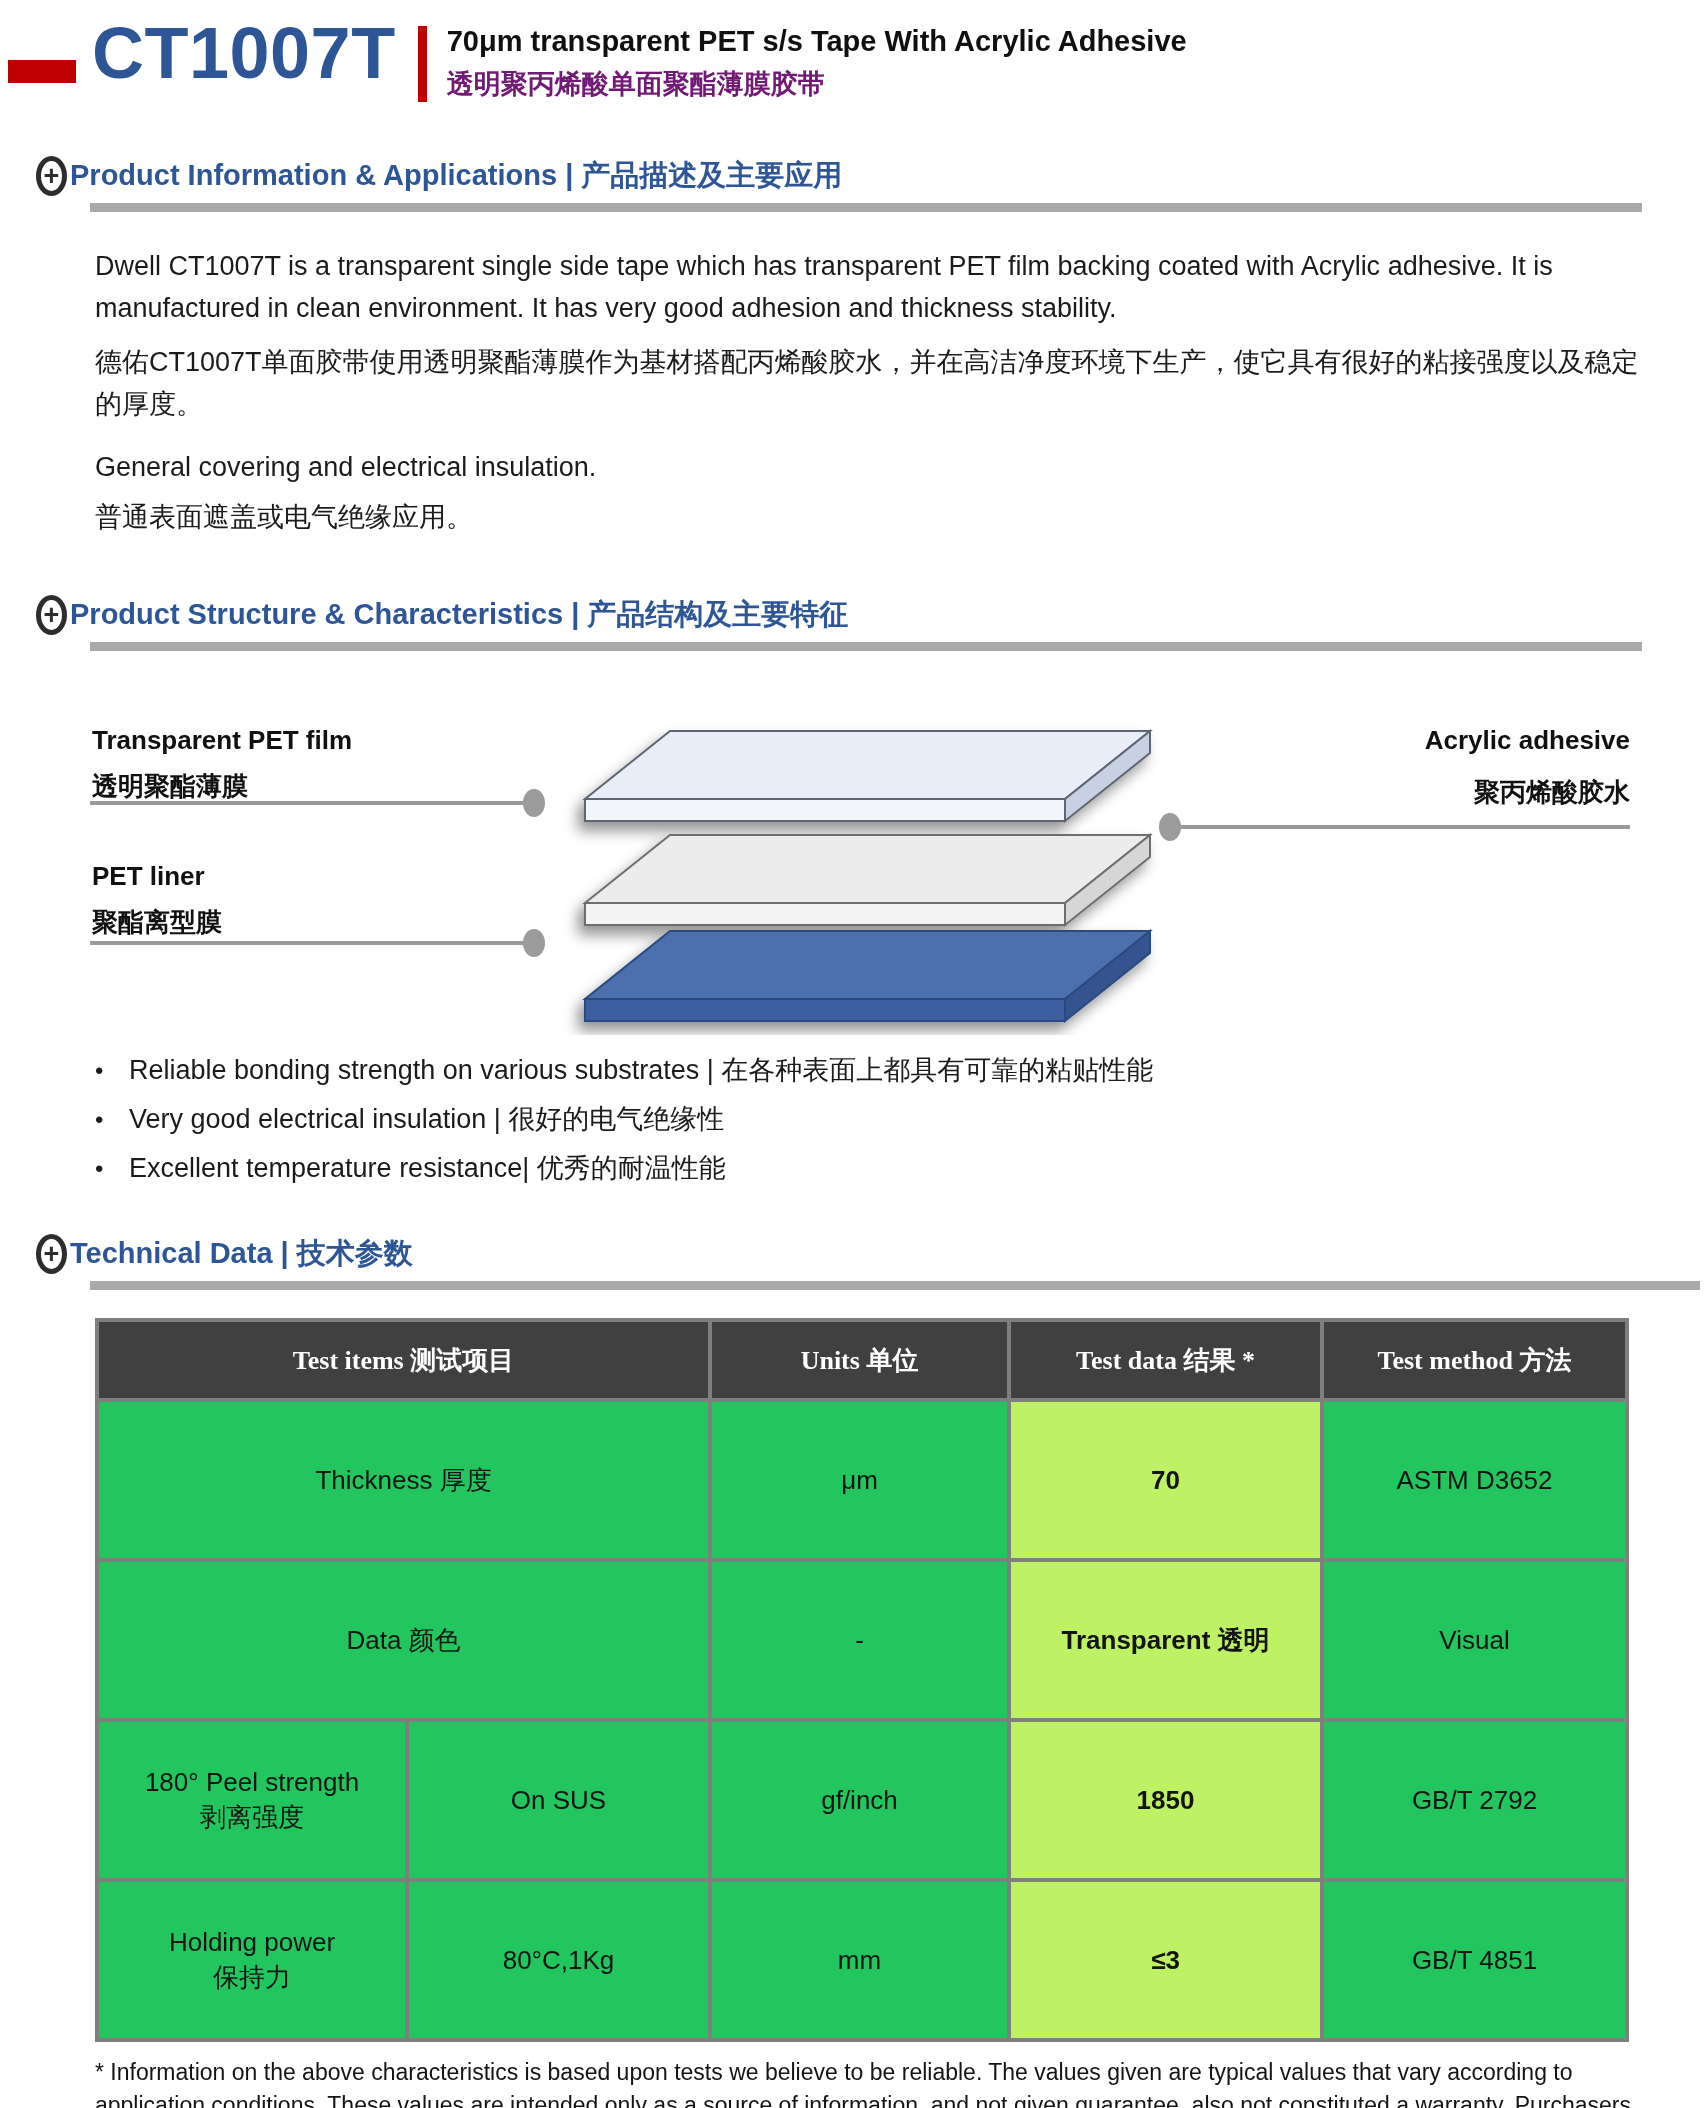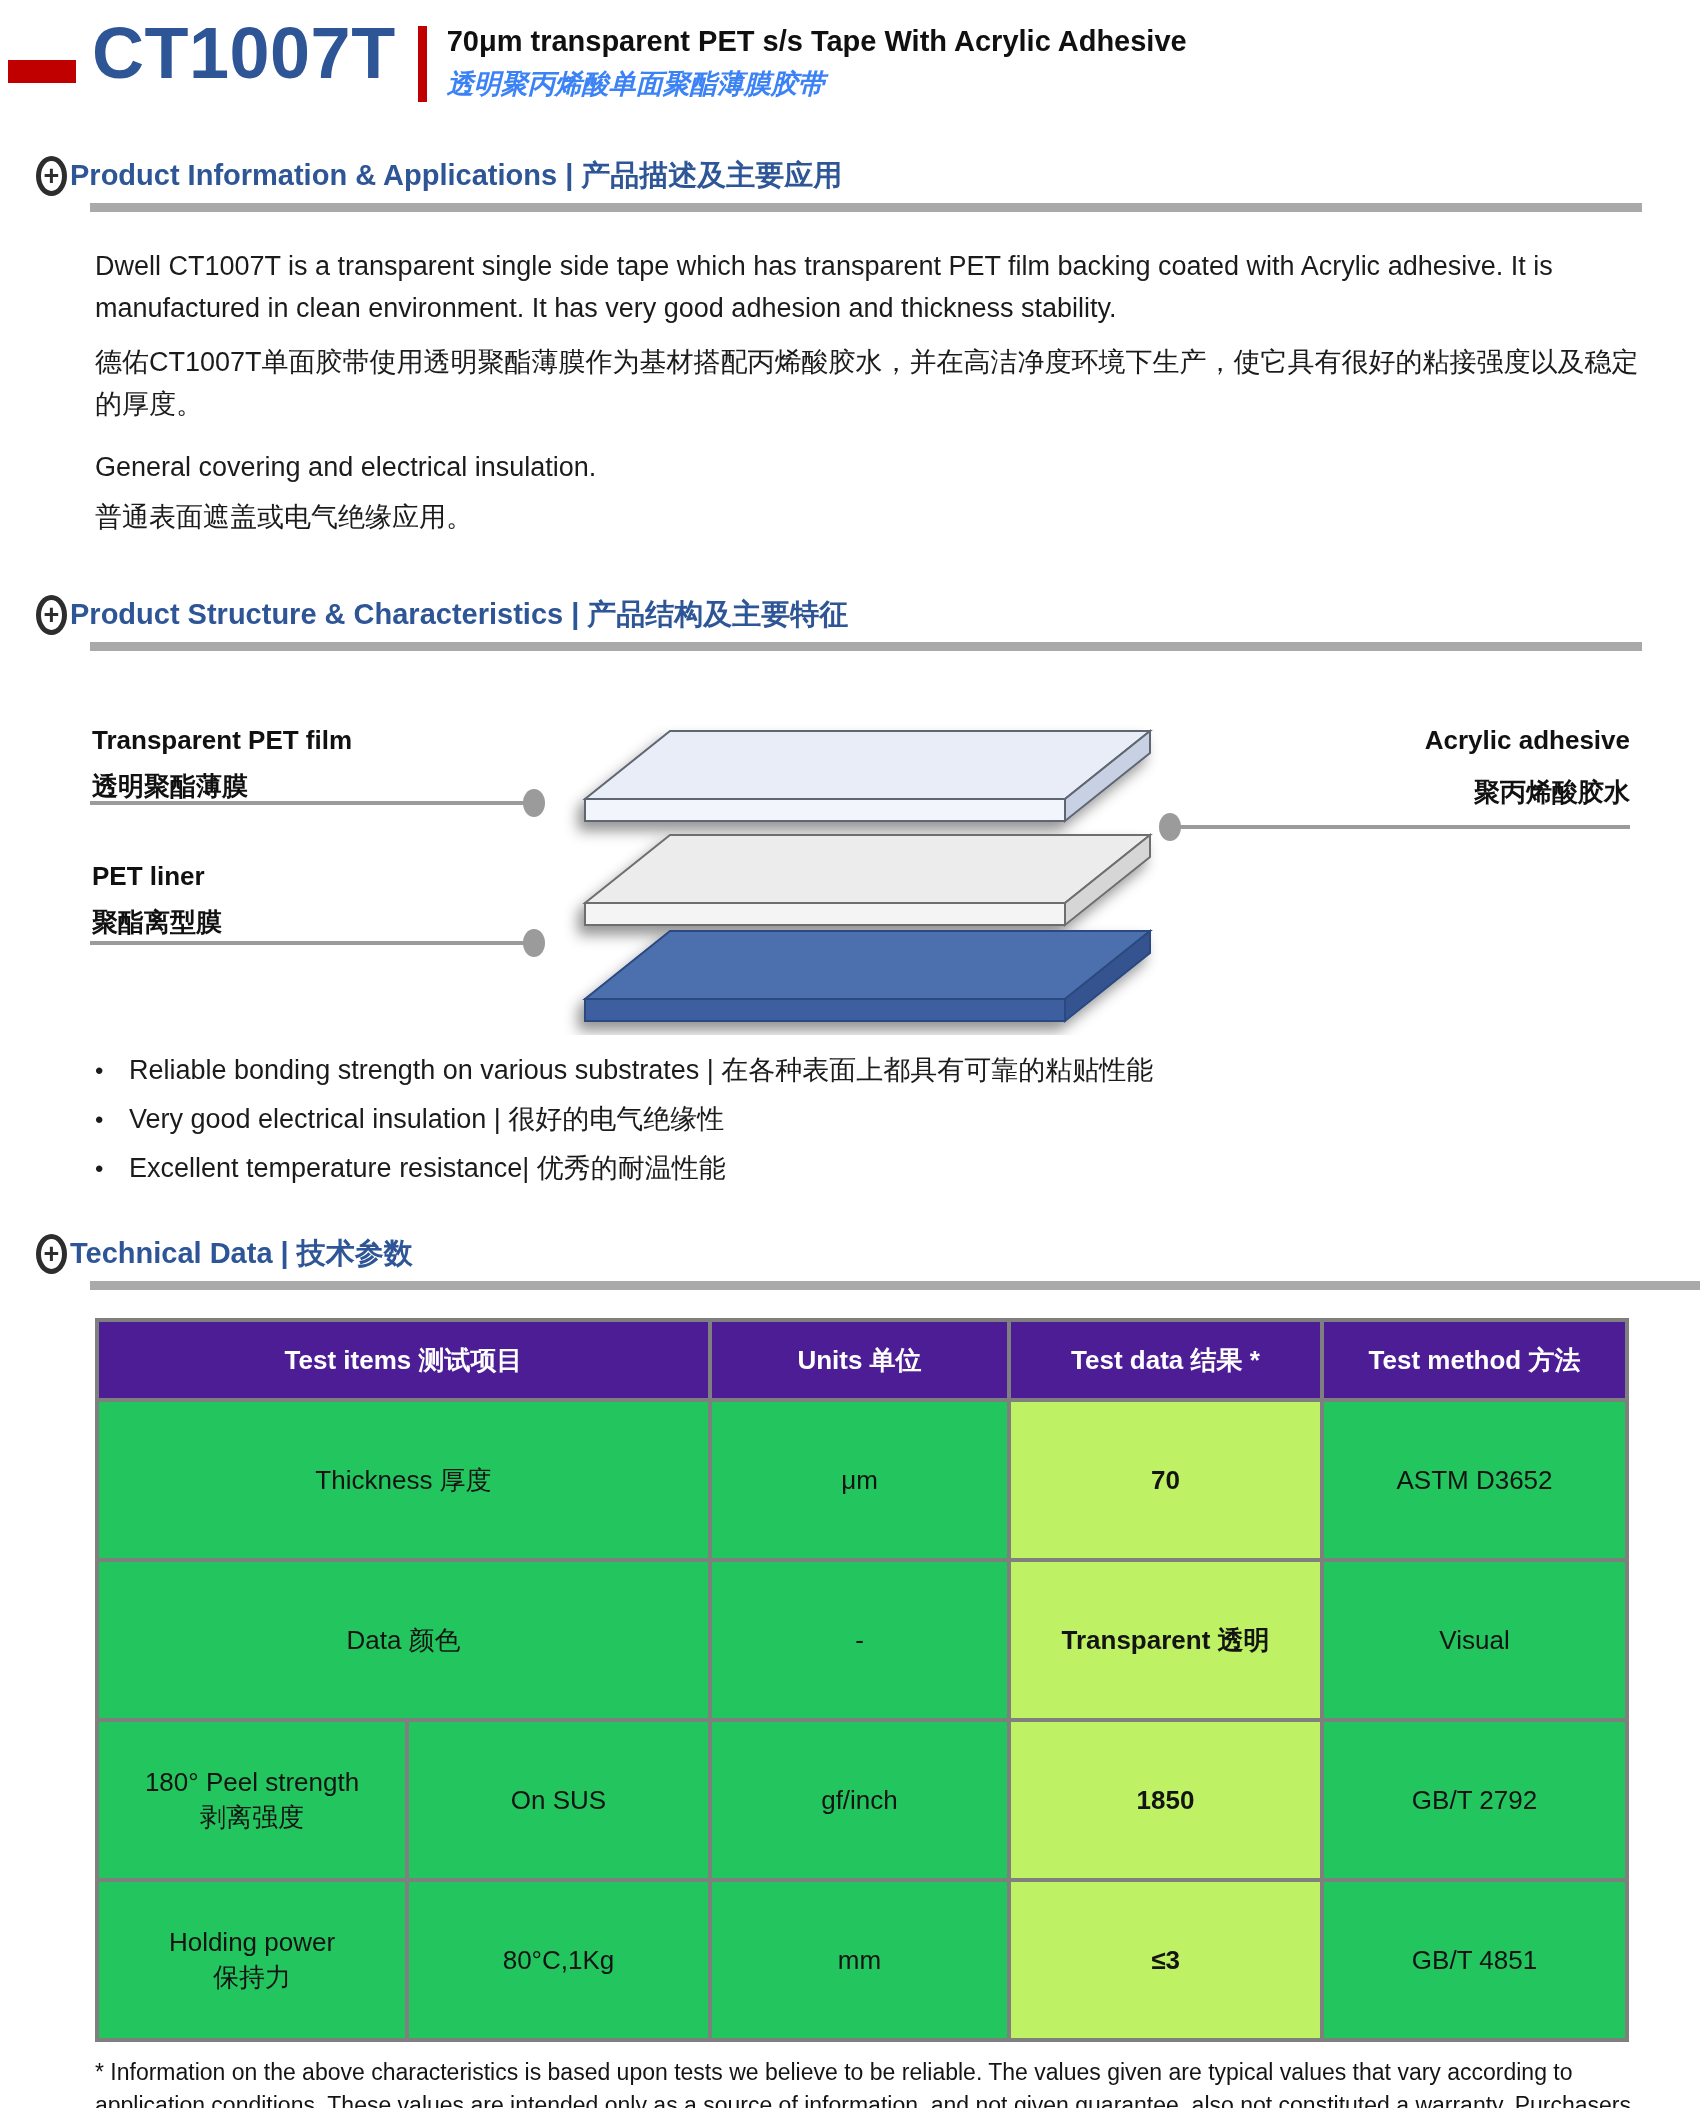--- a/index.html
+++ b/index.html
@@ -9,21 +9,21 @@
     font-family:"Liberation Sans", sans-serif; color:#1b1b1b;
   }
 
   
   .header { display:flex; align-items:flex-start; padding:16px 0 0 8px; }
   .red-dash { width:68px; height:23px; background:#C00000; margin-top:44px; }
   .product-code { font-size:72px; font-weight:bold; color:#2E5697; line-height:1.05; margin-left:16px; letter-spacing:0.5px; }
   .red-vbar { width:9px; height:76px; background:#C00000; margin:10px 20px 0 22px; }
   .titles { margin-top:8px; }
   .title-en { font-size:29px; font-weight:bold; color:#101010; line-height:1.2; }
-  .title-zh { font-size:27px; font-weight:bold; color:#3b82f6; margin-top:7px;font-style:italic; }
+  .title-zh { font-size:27px; font-weight:bold; color:#701a75; margin-top:7px; }
 
   
   .sec-head { display:flex; align-items:center; margin-left:36px; }
   .plus-icon {
     width:31px; height:40px; border:5px solid #2d2d2d; border-radius:50%;
     display:flex; align-items:center; justify-content:center; flex:0 0 auto;
     font-size:27px; font-weight:bold; color:#2d2d2d; line-height:1;
   }
   .sec-title { margin-left:3px; font-size:29px; font-weight:bold; color:#2E5697; white-space:nowrap; }
   .sec-bar { height:9px; background:#A9A9A9; margin-left:90px; margin-top:7px; }
@@ -54,21 +54,21 @@
   .lbl-adh-zh   { right:74px; top:72px; text-align:right; }
 
   
   .bullets { margin:20px 60px 0 95px; list-style:none; }
   .bullets li { font-size:27px; line-height:1.15; margin-bottom:18px; display:flex; }
   .bullets li .dot { width:34px; flex:0 0 auto; font-size:24px; padding-top:2px; }
 
   
   table.tech { border-collapse:collapse; table-layout:fixed; margin:28px 0 0 95px; width:1530px; }
   table.tech th, table.tech td { border:4px solid #7F7F7F; text-align:center; vertical-align:middle; padding:4px; }
-  table.tech thead th { background:#4c1d95; color:#ffffff; font-size:26px; font-weight:bold; height:80px; }
+  table.tech thead th { background:#404040; color:#ffffff; font-size:26px; font-weight:bold; height:80px;font-family:Liberation Serif, serif; }
   table.tech tbody td { font-size:26px; height:160px; background:#22c55e; color:#141414; }
   table.tech td.data-cell { background:#bef264; font-weight:bold; }
   .cell-2line span { display:block; line-height:1.35; }
 
   
   .footnote { margin:14px 58px 0 95px; font-size:23px; line-height:1.42; color:#141414; max-width:1566px; }
 </style>
 </head>
 <body>
 

